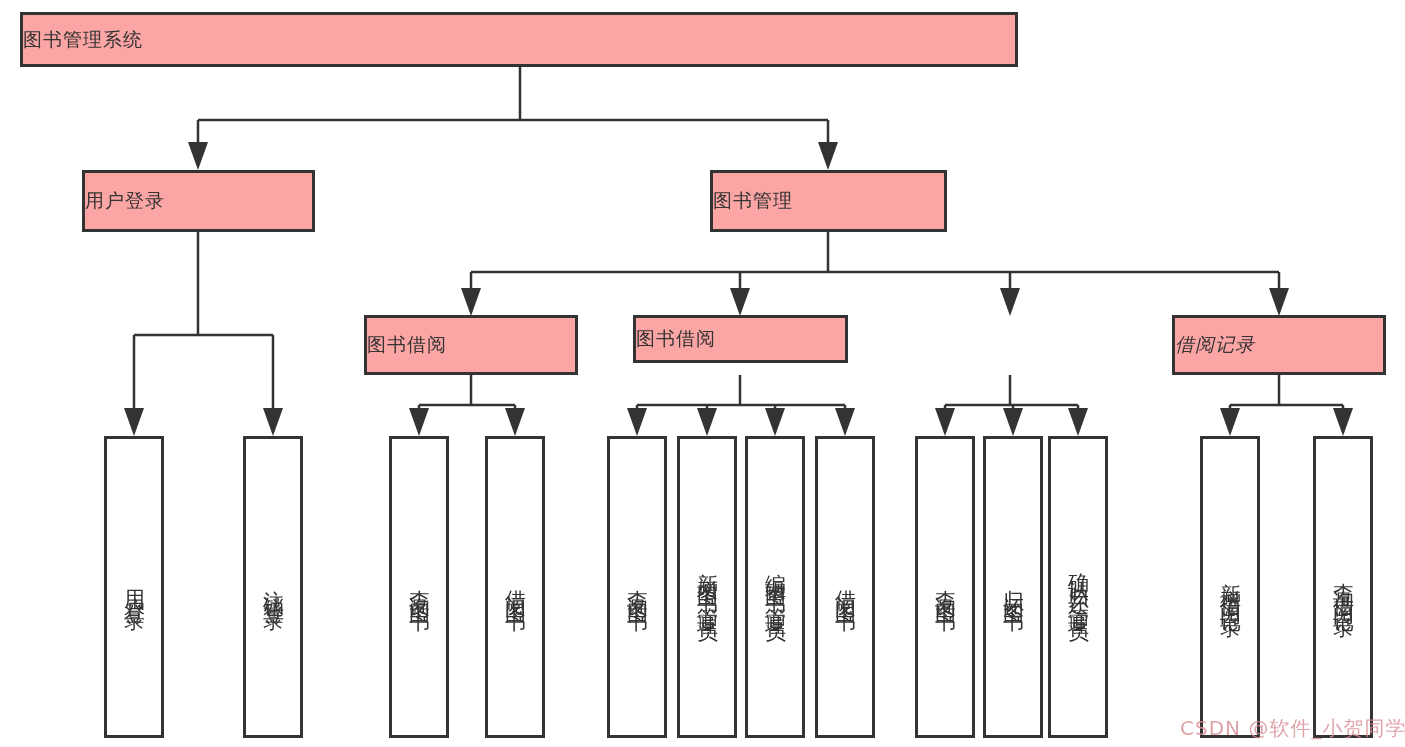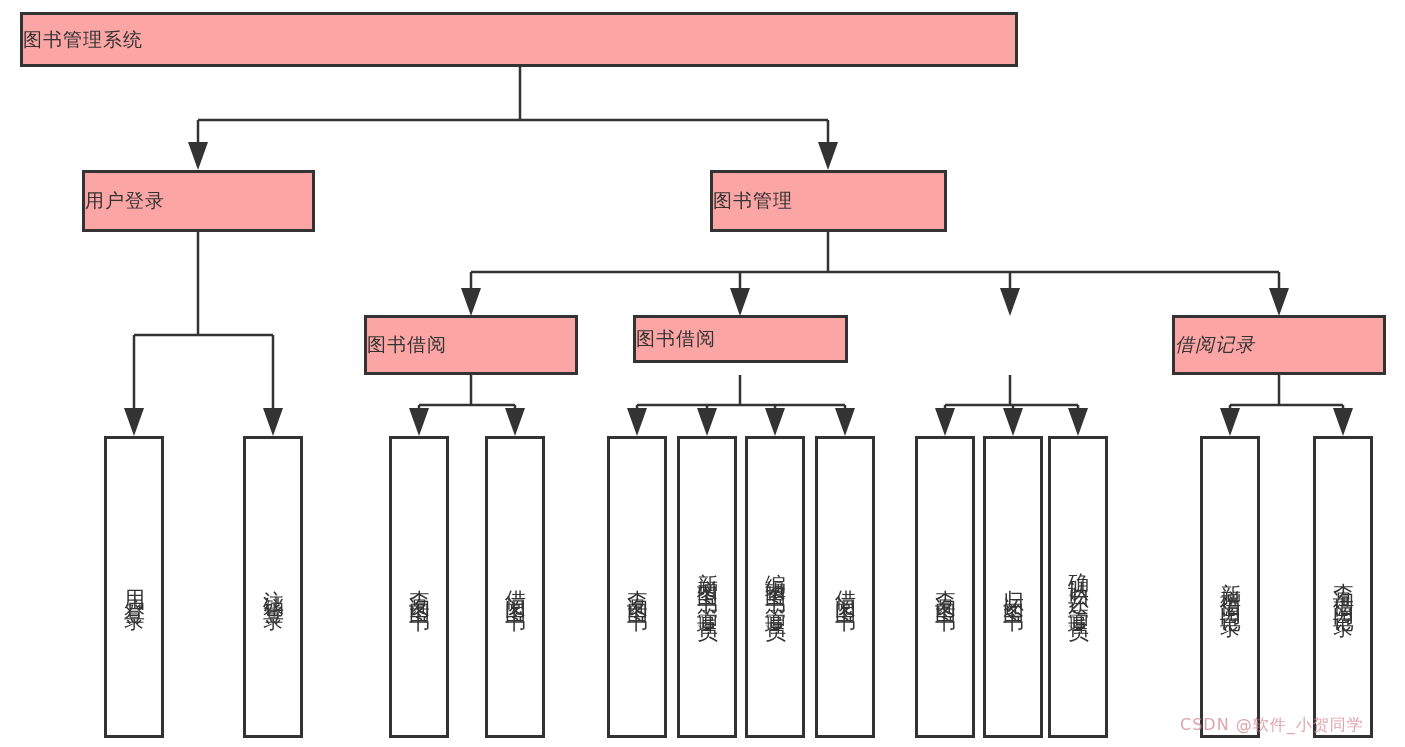--- a/index.html
+++ b/index.html
@@ -38,21 +38,21 @@
     writing-mode:vertical-rl;
     text-orientation:mixed;
     font-size:21px;
     letter-spacing:7px;
     line-height:1;
     color:#333333;
   }
   .watermark{
     position:absolute;
     left:1180px;top:715px;
-    font-size:16px;
+    font-size:20px;
     color:#d98c94;
     opacity:0.8;
     letter-spacing:1px;
     white-space:nowrap;
   }
 </style>
 </head>
 <body>
 
 <div class="canvas">

